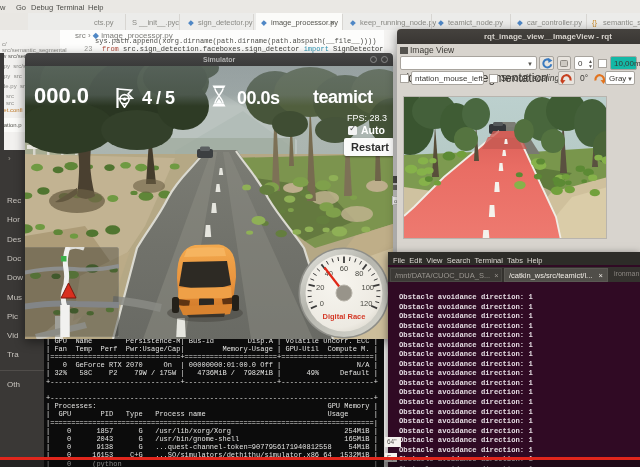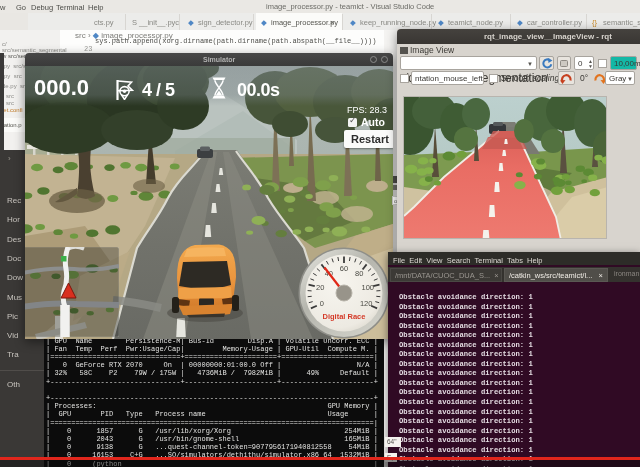--- a/index.html
+++ b/index.html
@@ -9,21 +9,20 @@
 </style></head>
 <body>
 <div id="screen">
 
 <div id="menubar" style="left:0;top:0;width:640px;height:13px;background:#eae8e4;color:#4b4b47;font-size:8px;">
   <span style="left:0;top:2.5px;font-size:7.5px;">w</span>
   <span style="left:16px;top:2.5px;font-size:7.5px;">Go</span>
   <span style="left:31px;top:2.5px;font-size:7.5px;">Debug</span>
   <span style="left:56px;top:2.5px;font-size:7.5px;">Terminal</span>
   <span style="left:88px;top:2.5px;font-size:7.5px;">Help</span>
-  <span style="left:266px;top:2px;color:#6b6b66;font-size:7.5px;">image_processor.py - teamict - Visual Studio Code</span>
 </div>
 <div id="tabbar" style="left:0;top:13px;width:640px;height:17px;background:#ececea;color:#8a8a85;font-size:7.5px;margin-left:28px;">
   <span style="left:66px;top:5px;">cts.py</span>
   <span style="left:97px;top:1px;height:16px;border-left:1px solid #d8d6d2;"></span>
   <span style="left:104px;top:5px;">S __init__.pyc</span>
   <span style="left:151px;top:1px;height:16px;border-left:1px solid #d8d6d2;"></span>
   <span style="left:160px;top:5px;color:#4f87c5;">◆</span>
       <span style="left:170px;top:5px;">sign_detector.py</span>
   <span style="left:225px;top:1px;height:16px;border-left:1px solid #d8d6d2;"></span>
   <span style="left:228px;top:0;width:86px;height:17px;background:#fbfbf9;"></span>
@@ -41,20 +40,21 @@
       <span style="left:499px;top:5px;">car_controller.py</span>
   <span style="left:558px;top:1px;height:16px;border-left:1px solid #d8d6d2;"></span>
   <span style="left:564px;top:5px;color:#c88a2a;">{}</span>
       <span style="left:575px;top:5px;">semantic_seg_ENet.conf.js</span>
 </div>
 
 <div id="editor" style="left:60px;top:30px;width:580px;height:40px;background:#fdfdfc;">
   <span style="left:15px;top:1px;font-size:8px;color:#7c7c78;">src › <span style="position:static;color:#4f87c5;">◆</span> image_processor.py</span>
   <div class="mono" style="left:35px;top:7px;font-size:7px;color:#4e4e4a;white-space:pre;">sys.path.append(xorg.dirname(path.dirname(path.abspath(__file__))))</div>
   <div class="mono" style="left:24px;top:15px;font-size:7px;color:#9a9a96;">23</div>
+  <div class="mono" style="left:42px;top:15px;font-size:7px;color:#3e3e3a;white-space:pre;"><span style="position:static;color:#b04a3a;">from</span> src.sign_detection.faceboxes.sign_detector <span style="position:static;color:#2e95b3;">import</span> SignDetector</div>
 </div>
 
 <div id="explorer" style="left:0;top:30px;width:60px;height:120px;background:#f2f1ef;font-size:6px;color:#8c8c88;">
   <span style="left:2px;top:11px;">c/ src/semantic_segmental</span>
   <span style="left:2px;top:23px;color:#5a5a56;">w src/sen</span>
   <span style="left:2px;top:33px;">.py&nbsp; src/sign_de</span>
   <span style="left:4px;top:43px;">py&nbsp; src</span>
   <span style="left:2px;top:53px;">de.py&nbsp; src</span>
   <span style="left:6px;top:63px;">src</span>
   <span style="left:6px;top:70px;">src</span>
@@ -326,21 +326,21 @@
 <text x="72.8" y="45.8" text-anchor="middle" font-size="7.5" fill="#4a4a44">100</text>
 <text x="71.2" y="61.9" text-anchor="middle" font-size="7.5" fill="#4a4a44">120</text>
 
 <line x1="53" y1="54" x2="29.5" y2="23.5" stroke="#e02818" stroke-width="2.2"></line>
 <circle cx="49" cy="49" r="8" fill="#98948a"></circle>
 <circle cx="49" cy="49" r="8" fill="none" stroke="#b8b4aa" stroke-width="1"></circle>
 <text x="49" y="74.5" text-anchor="middle" font-size="7.5" font-weight="bold" fill="#d43a28">Digital Race</text>
 </svg>
         </div>
 
-    <div id="hudtxt" style="left:0;top:8px;width:368px;height:100px;color:#fff;">
+    <div id="hudtxt" style="left:0;top:16px;width:368px;height:100px;color:#fff;">
       <span style="left:9px;top:1px;font-size:22px;font-weight:bold;">000.0</span>
       <span style="left:91px;top:4px;width:18px;height:22px;">
         <svg width="18" height="22" viewBox="0 0 18 22">
               <g stroke="#fff" fill="none" stroke-width="1.6">
         <path d="M1.5 2 V22" stroke-width="2.2"></path>
         <path d="M2 3 L15.5 4.2 L12 8 L16.5 12.3 L2 12.8"></path>
         <circle cx="8.5" cy="13.2" r="4.6"></circle>
         <path d="M5.2 16.4 L8.5 21.4 L11.8 16.4"></path>
         </g>
               <circle cx="8.5" cy="13.2" r="1.7" fill="#fff"></circle>
@@ -351,20 +351,21 @@
         <svg width="16" height="22" viewBox="0 0 16 22">
               <g fill="#fff">
         <polygon points="1.5,0.5 14.5,0.5 13.2,3 2.8,3"></polygon>
         <polygon points="2.8,19 13.2,19 14.5,21.5 1.5,21.5"></polygon>
         <path d="M8 13.6 L11.4 18.7 H4.6 Z"></path>
         </g>
         <path d="M3.9 3.3 C3.9 7.6 12.1 13.6 12.1 18.8 M12.1 3.3 C12.1 7.6 3.9 13.6 3.9 18.8" fill="none" stroke="#fff" stroke-width="1.5"></path>
         </svg>
       </span>
       <span style="left:212px;top:6px;font-size:18px;font-weight:bold;letter-spacing:-0.5px;">00.0s</span>
+      <span style="left:288px;top:5px;font-size:18px;font-weight:bold;letter-spacing:-0.5px;">teamict</span>
       <span style="left:322px;top:31px;font-size:9px;">FPS: 28.3</span>
       <span style="left:323px;top:44px;width:9px;height:9px;background:#f2f2f2;border-radius:1.5px;">
             <i style="position:absolute;left:1px;top:-3px;font-style:normal;font-size:9px;color:#555;">✓</i>
           </span>
       <span style="left:336px;top:42px;font-size:10.5px;font-weight:bold;">Auto</span>
       <span style="left:319px;top:56px;width:50px;height:18px;background:#fbfbfa;border-radius:2px;box-shadow:0 1px 2px rgba(0,0,0,0.4);">
             <i style="position:absolute;left:7px;top:3px;font-style:normal;font-size:11px;font-weight:bold;color:#2e2e2e;">Restart</i>
           </span>
     </div>
   </div>

